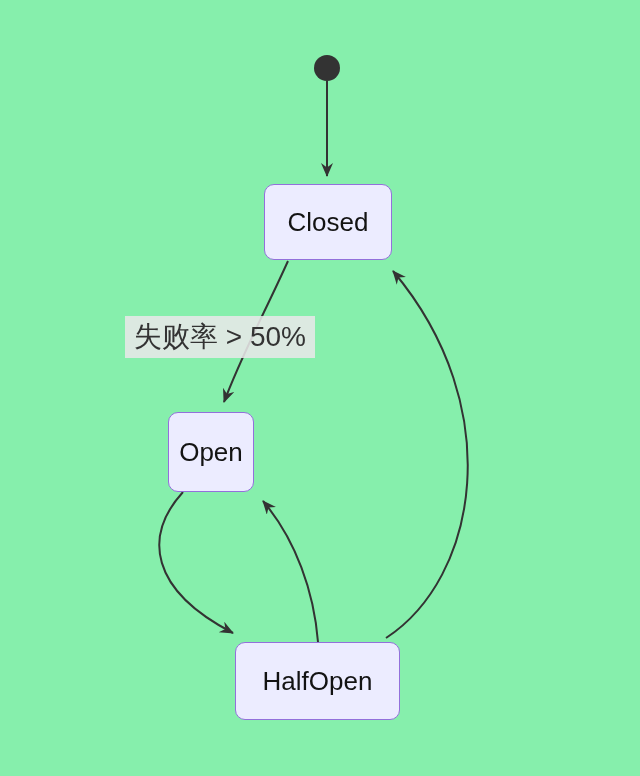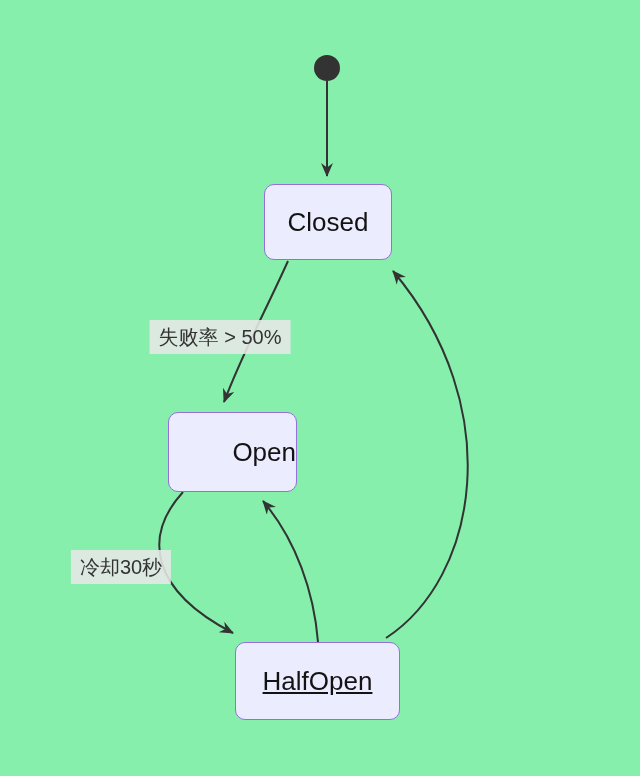--- a/index.html
+++ b/index.html
@@ -39,21 +39,21 @@
     box-sizing: border-box;
     font-size: 26px;
     color: #131313;
   }
   .edge-label {
     position: absolute;
     z-index: 2;
     transform: translate(-50%, -50%);
     background: rgba(232, 232, 232, 0.88);
     color: #333333;
-    font-size: 20px;
+    font-size: 28px;
     line-height: 1;
     padding: 7px 9px;
     white-space: nowrap;
   }
 </style>
 </head>
 <body>
 
 <div class="canvas">
 
@@ -74,27 +74,26 @@
 
     <path class="edge-path" d="M318,642 C314,592 296,540 263,501" marker-end="url(#arrowbarb)"></path>
 
     <path class="edge-path" d="M386,638 C478,578 508,408 393,271" marker-end="url(#arrowbarb)"></path>
   </svg>
 
   <div class="state-node" style="left:264px; top:184px; width:128px; height:76px;">
     <span>Closed</span>
   </div>
 
-  <div class="state-node" style="left:168px; top:412px; width:129px; height:80px;justify-content:flex-end;">
+  <div class="state-node" style="left:168px; top:412px; width:86px; height:80px;">
     <span>Open</span>
   </div>
 
-  <div class="state-node" style="left:235px; top:642px; width:165px; height:78px;text-decoration:underline;">
+  <div class="state-node" style="left:235px; top:642px; width:165px; height:78px;">
     <span>HalfOpen</span>
   </div>
 
   <div class="edge-label" style="left:220px; top:337px;">失败率 &gt; 50%</div>
 
-  <div class="edge-label" style="left:121px; top:567px;">冷却30秒</div>
 
 
 
 </div>
 
 </body></html>

